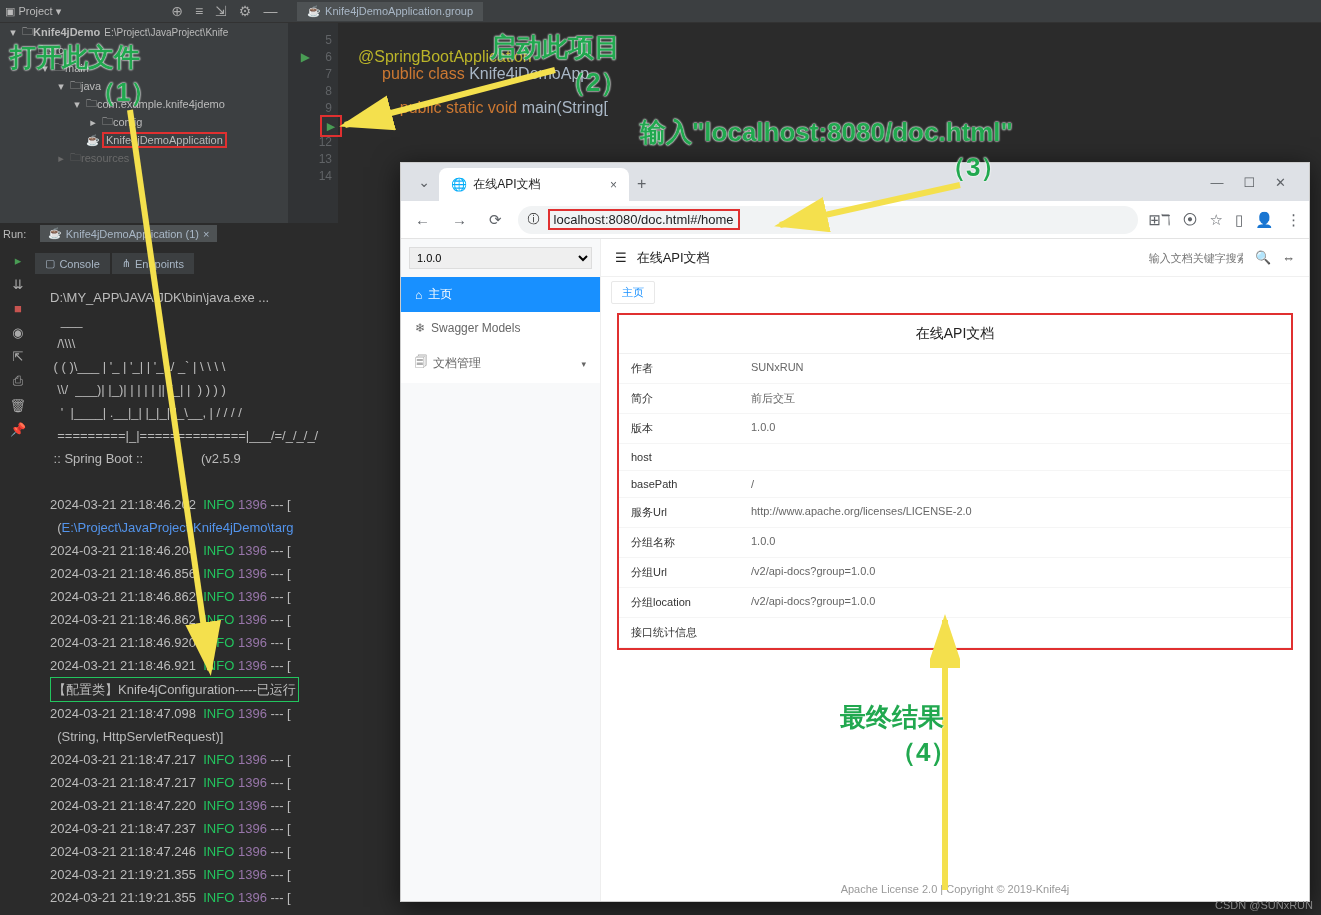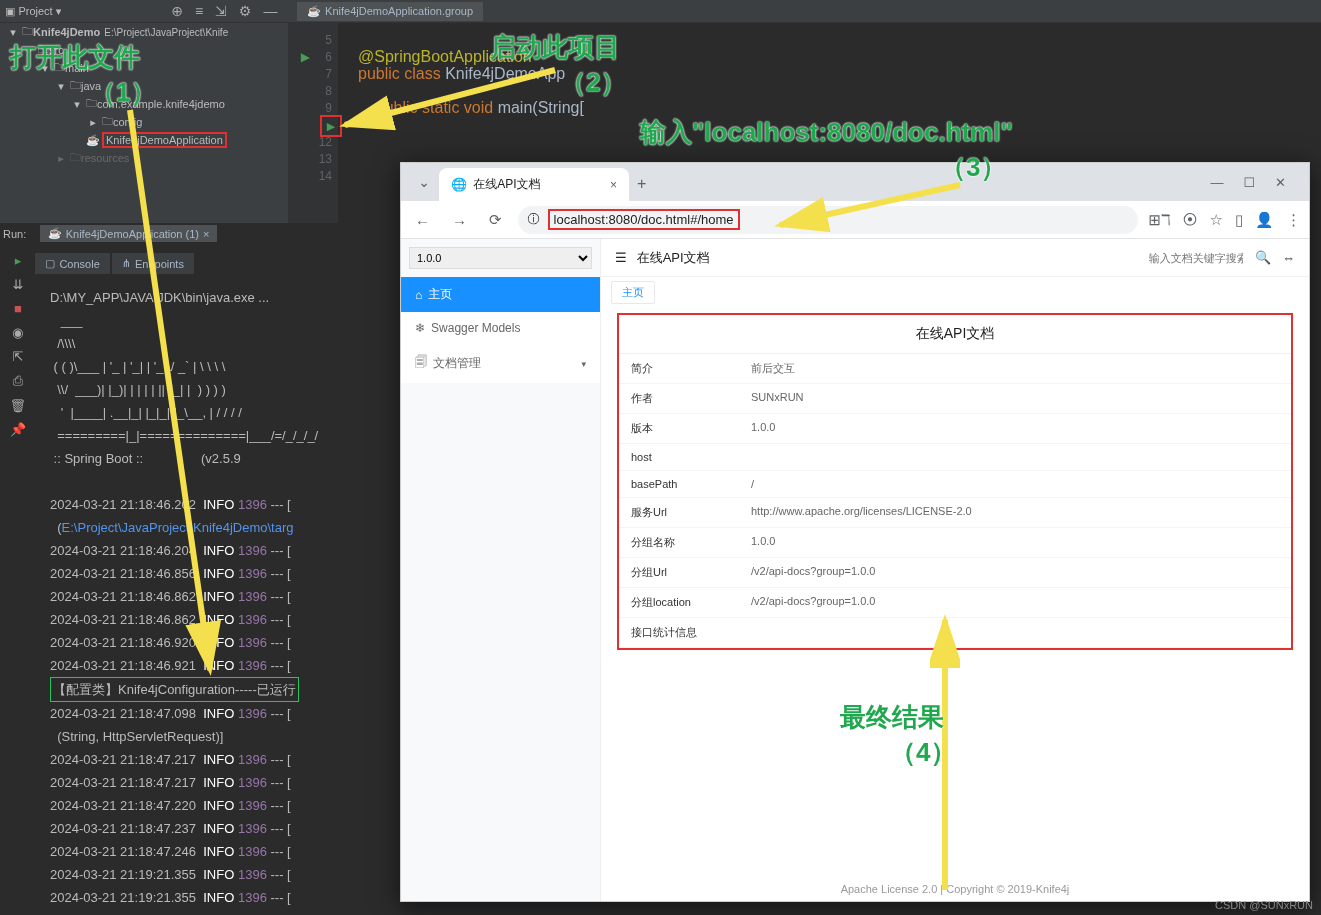--- a/index.html
+++ b/index.html
@@ -22,36 +22,36 @@
     
     
     .editor { position: absolute; left: 288px; top: 23px; right: 0; height: 200px; background: #2b2b2b; display: flex; }
     .gutter { width: 50px; background: #313335; font-family: Consolas, monospace; font-size: 12px; padding-top: 8px; }
     .gut-row { height: 17px; display: flex; align-items: center; justify-content: flex-end; padding-right: 6px; color: #606366; position: relative; }
     .gut-ic { position: absolute; right: 28px; color: #499c54; }
     .run-box { position: absolute; left: 320px; top: 115px; width: 22px; height: 22px; border: 2px solid #e03030; display: flex; align-items: center; justify-content: center; color: #499c54; font-size: 11px; }
     .code { font-family: Consolas, monospace; font-size: 16px; padding-top: 8px; padding-left: 20px; }
     .code-line { height: 17px; white-space: pre; }
     .anno { color: #bbb529; }
-    .kw { color: #cc7832; }
+    .kw { color: #cc7832; margin-left: 24px; }
     .cls { color: #a9b7c6; }
     
     
     .run-tool { position: absolute; left: 0; top: 223px; right: 0; bottom: 0; background: #2b2b2b; }
     .run-label { position: absolute; left: 3px; top: 5px; font-size: 11px; color: #bbb; }
     .run-tab { position: absolute; left: 40px; top: 2px; background: #4e5254; padding: 2px 8px; font-size: 11px; display: flex; align-items: center; gap: 4px; }
     .run-tabs2 { position: absolute; left: 35px; top: 30px; display: flex; gap: 2px; }
     .run-tabs2 .t { background: #3c3f41; padding: 4px 10px; font-size: 11px; display: flex; align-items: center; gap: 4px; }
     .run-left-icons { position: absolute; left: 5px; top: 30px; width: 26px; display: flex; flex-direction: column; gap: 9px; align-items: center; }
     .run-left-icons span { color: #aaa; font-size: 13px; }
     .run-left-icons .play { color: #499c54; }
     .run-left-icons .stop { color: #c75450; }
     .console { position: absolute; left: 40px; top: 58px; right: 0; bottom: 0; font-family: Consolas, monospace; font-size: 13px; padding: 5px 10px; line-height: 23px; overflow: hidden; }
     .con-row { white-space: pre; color: #bbb; }
-    .con-row .info { color: #ffffff; }
+    .con-row .info { color: #22c55e; }
     .con-row .pid { color: #9876aa; }
     .con-row .link { color: #5394ec; }
     .config-hl { border: 1px solid #22c55e; display: inline-block; padding: 0 2px; }
     
     
     .browser { position: absolute; left: 400px; top: 162px; width: 910px; height: 740px; background: #fff; color: #222; border: 1px solid #ccc; box-shadow: 0 5px 25px rgba(0,0,0,0.6); display: flex; flex-direction: column; }
     .br-tabs { height: 38px; background: #dee1e6; display: flex; align-items: flex-end; padding: 0 8px; }
     .br-tabs .nav-dd { width: 30px; text-align: center; color: #5f6368; font-size: 14px; align-self: center; }
     .br-tab { background: #fff; border-radius: 8px 8px 0 0; padding: 8px 12px; font-size: 12px; display: flex; align-items: center; gap: 6px; min-width: 190px; }
     .br-tab .fav { color: #5f6368; font-size: 13px; }
@@ -252,26 +252,26 @@
         <span>在线API文档</span>
         <input class="search" placeholder="输入文档关键字搜索" style="">
         <span>🔍</span>
         <span>⇔</span>
       </div>
       <div class="knife-tabs"><span class="knife-tab">主页</span></div>
       <div class="doc-panel">
         <div class="doc-title">在线API文档</div>
         <div id="doc-rows">
             <div class="doc-row">
+              <div class="k">作者</div>
+              <div class="v">SUNxRUN</div>
+            </div>
+            <div class="doc-row">
               <div class="k">简介</div>
               <div class="v">前后交互</div>
-            </div>
-            <div class="doc-row">
-              <div class="k">作者</div>
-              <div class="v">SUNxRUN</div>
             </div>
             <div class="doc-row">
               <div class="k">版本</div>
               <div class="v">1.0.0</div>
             </div>
             <div class="doc-row">
               <div class="k">host</div>
             </div>
             <div class="doc-row">
               <div class="k">basePath</div>

